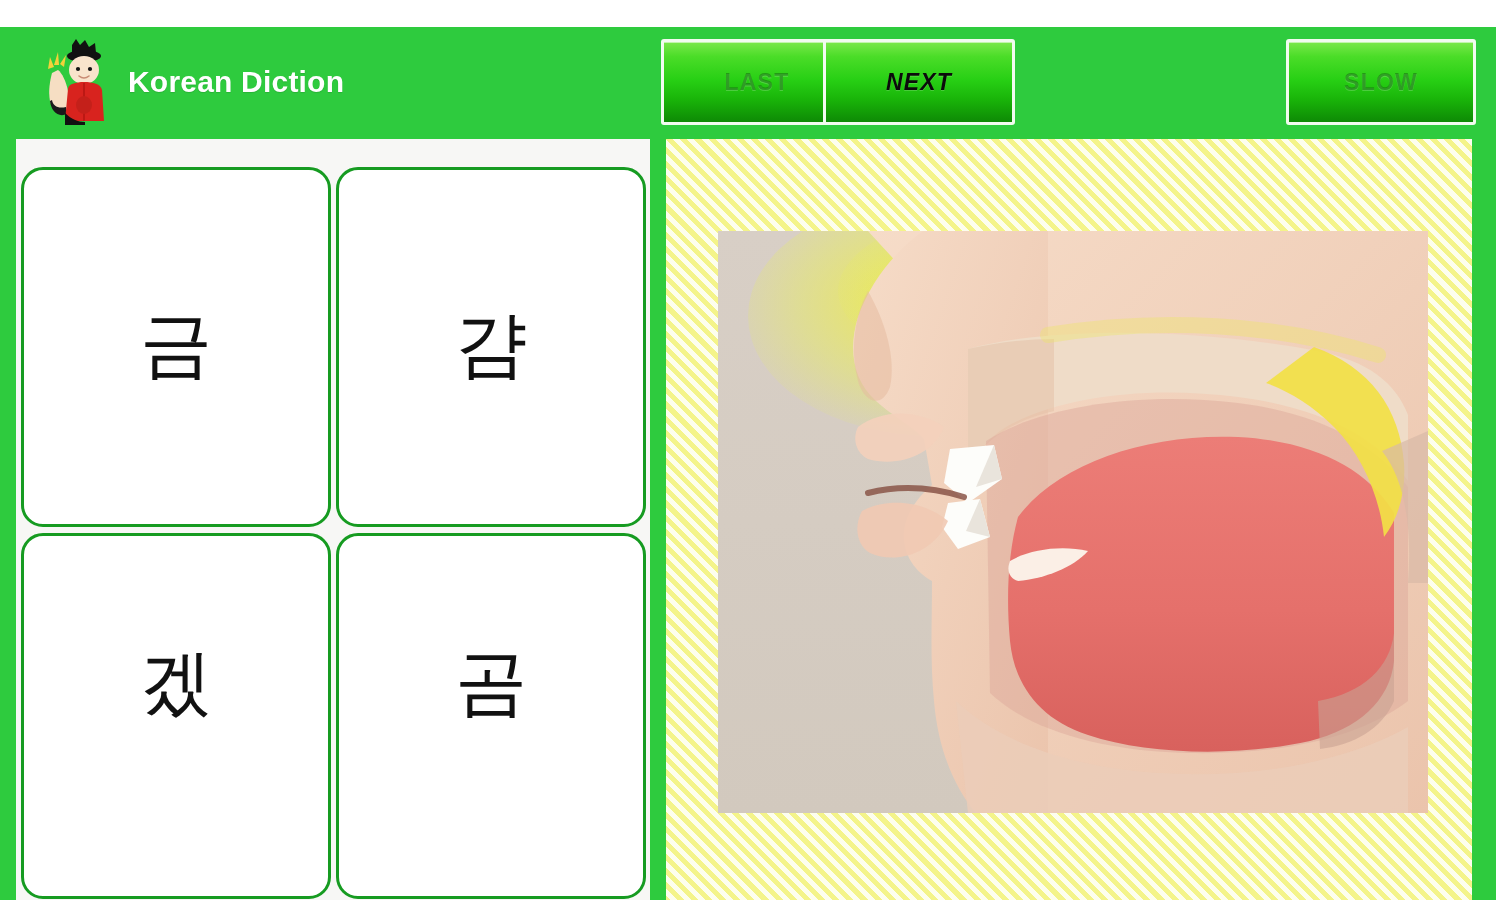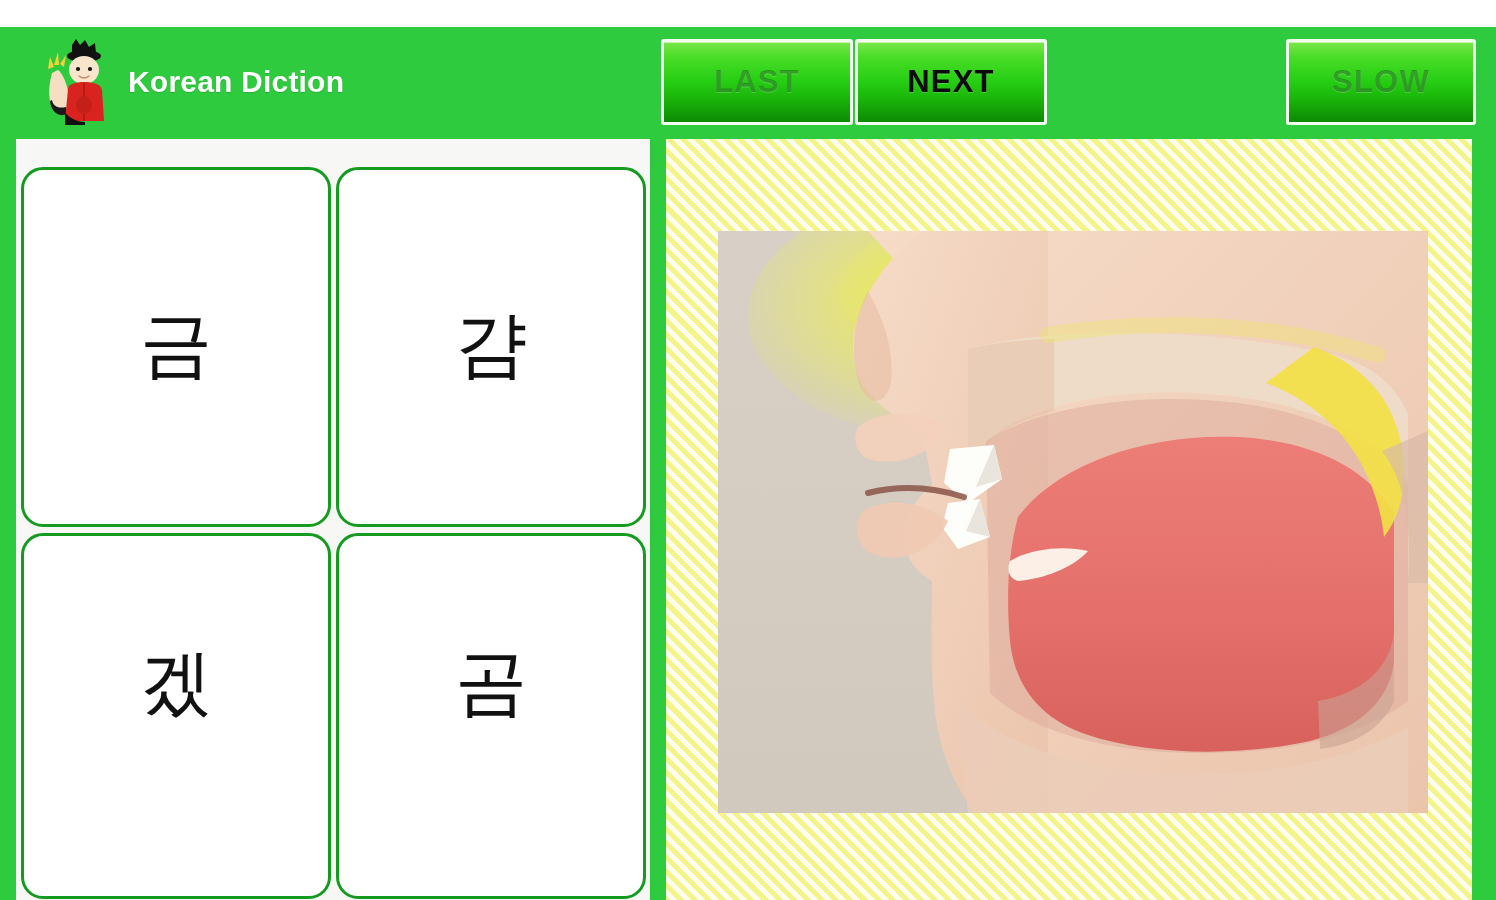--- a/index.html
+++ b/index.html
@@ -47,29 +47,29 @@
     border-radius: 3px;
     background: linear-gradient(to bottom,
         #7BE84B 0%,
         #4BDD28 18%,
         #27CF14 48%,
         #19B409 72%,
         #0E8A05 100%);
     box-shadow: inset 0 1px 0 rgba(255,255,255,0.55);
     display: flex; align-items: center; justify-content: center;
     cursor: pointer;
-    font-size: 31px;
+    font-size: 23px;
     font-weight: bold;
     letter-spacing: 1.2px;
   }
   .tb-btn.enabled  { color: #0B0B0B; text-shadow: 0 1px 0 rgba(255,255,255,0.18); }
   .tb-btn.disabled { color: rgba(22,110,16,0.55); text-shadow: 0 1px 0 rgba(255,255,255,0.20); }
 
   #btn-last { left: 661px;  width: 192px; }
-  #btn-next { left: 855px;  width: 192px; }
+  #btn-next { left: 823px;  width: 192px; font-style: italic; }
   #btn-play { left: 1086px; width: 192px; }
   #btn-slow { left: 1286px; width: 190px; text-align: center; }
 
   
   #cards-panel {
     position: absolute;
     left: 16px; top: 112px;
     width: 634px; height: 772px;
     background: #F7F7F5;
   }

